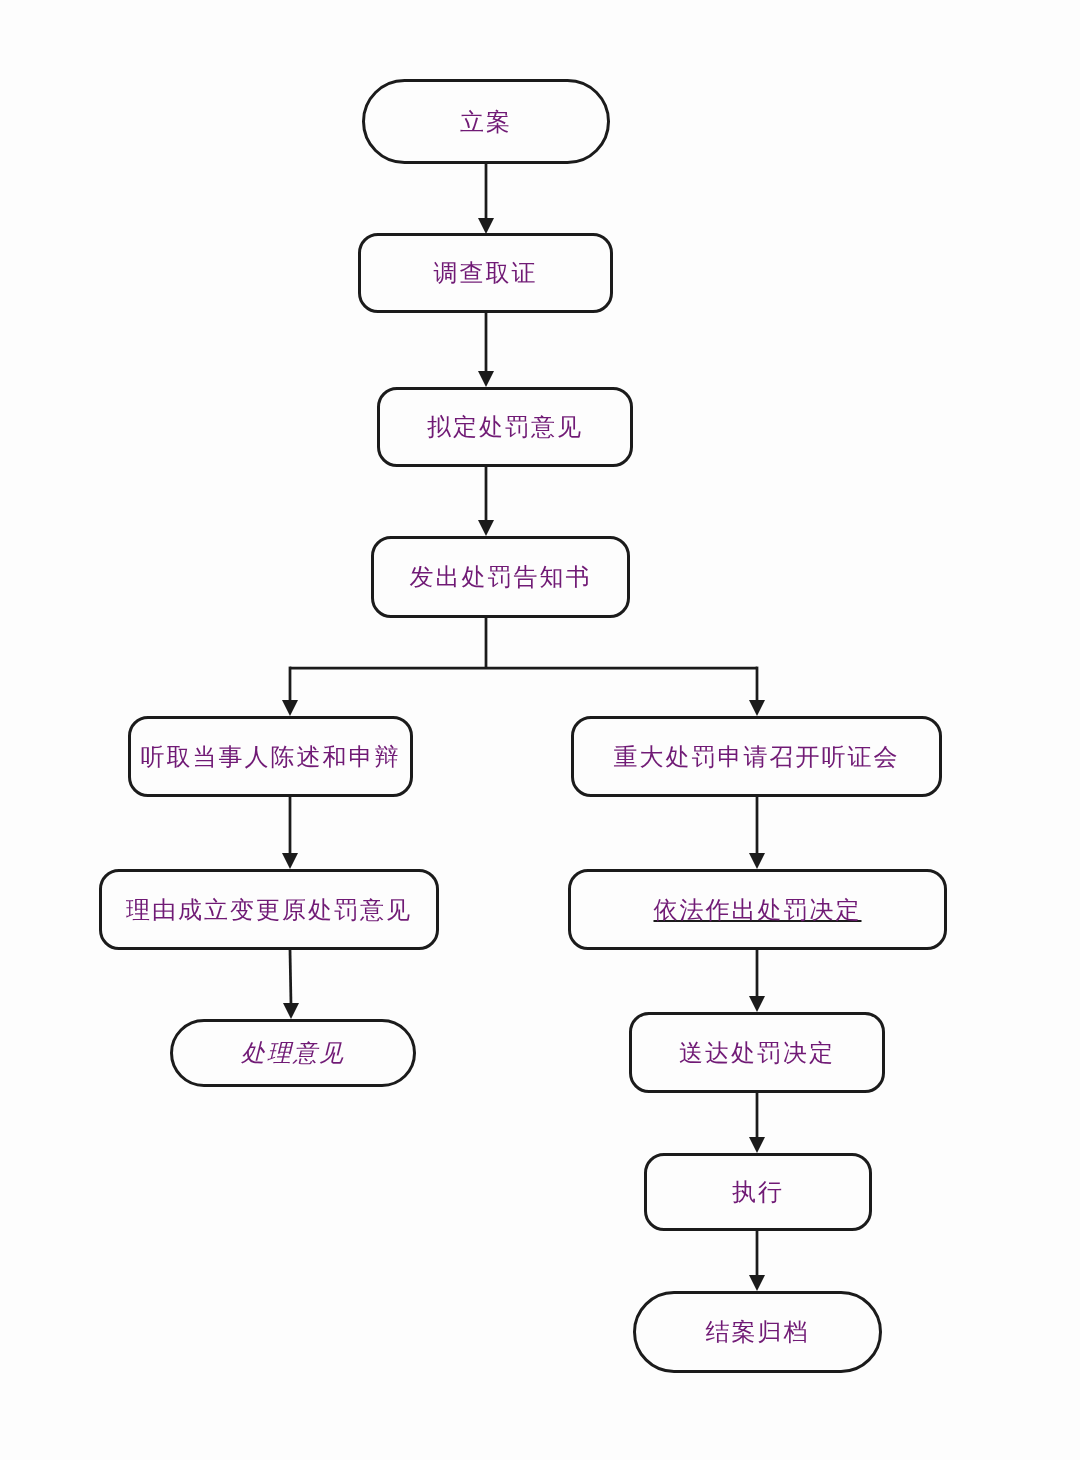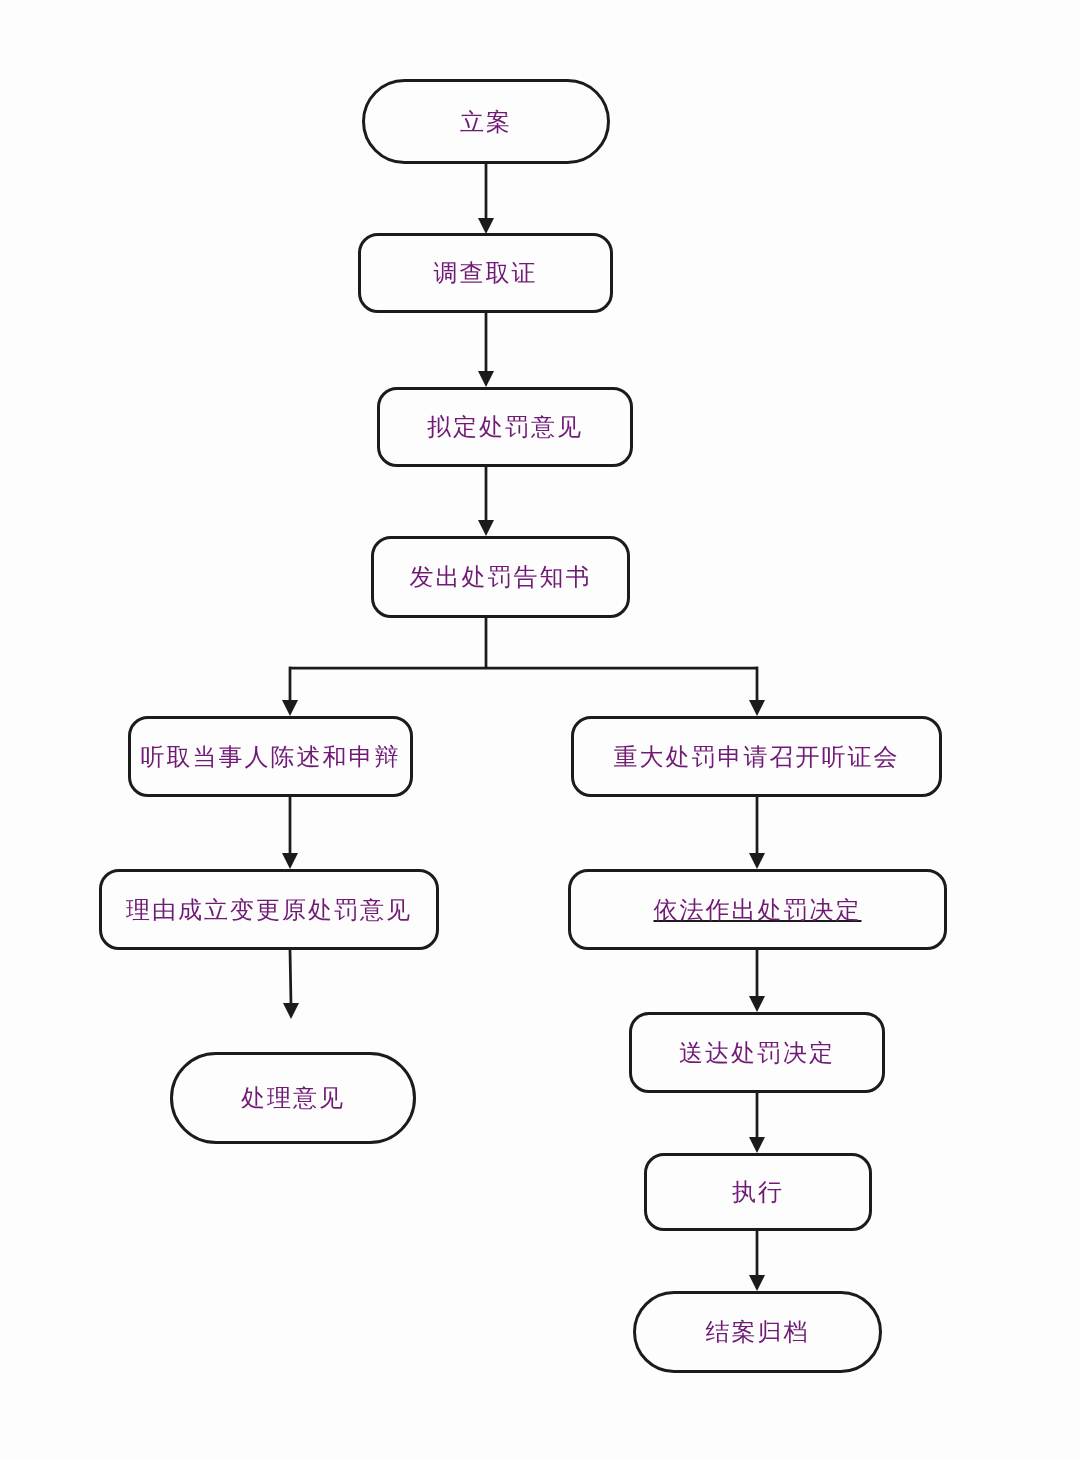--- a/index.html
+++ b/index.html
@@ -134,21 +134,21 @@
   </div>
 
   <div class="node process" style="left:128px; top:716px; width:285px; height:81px;justify-content:center;">
     <span class="node-label">听取当事人陈述和申辩</span>
   </div>
 
   <div class="node process" style="left:99px; top:869px; width:340px; height:81px;">
     <span class="node-label">理由成立变更原处罚意见</span>
   </div>
 
-  <div class="node stadium" style="left:170px; top:1052px; width:246px; height:92px;">
+  <div class="node stadium" style="left:170px; top:1019px; width:246px; height:68px;font-style:italic;">
     <span class="node-label">处理意见</span>
   </div>
 
   <div class="node process" style="left:571px; top:716px; width:371px; height:81px;">
     <span class="node-label">重大处罚申请召开听证会</span>
   </div>
 
   <div class="node process" style="left:568px; top:869px; width:379px; height:81px;text-decoration:underline;">
     <span class="node-label">依法作出处罚决定</span>
   </div>

